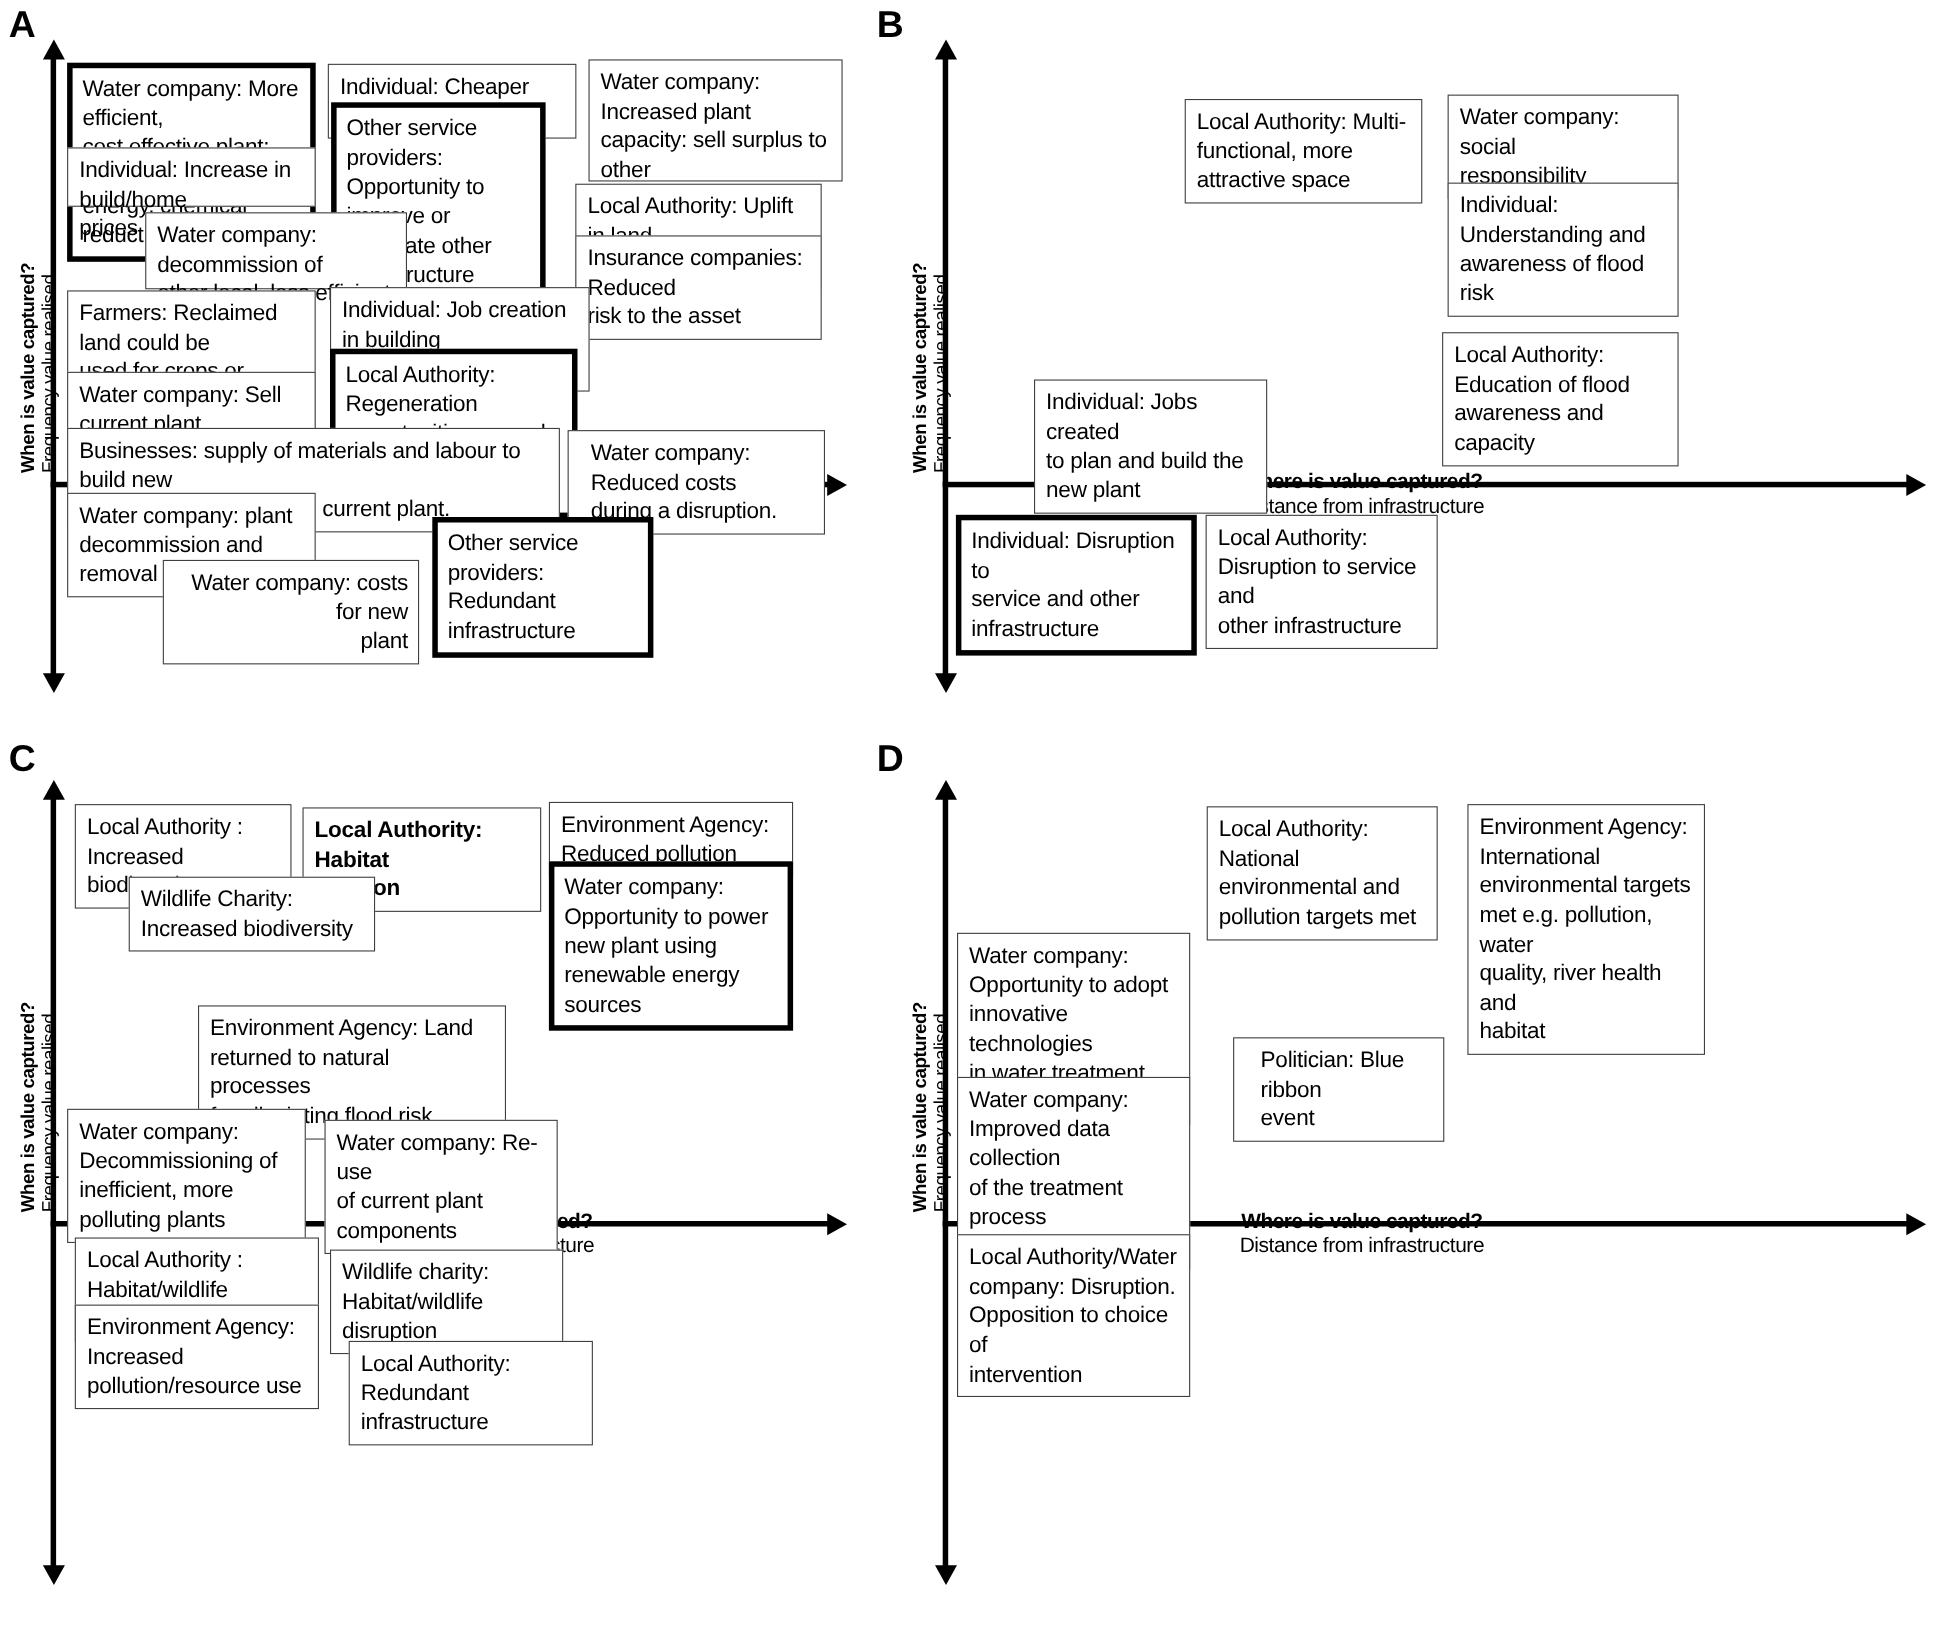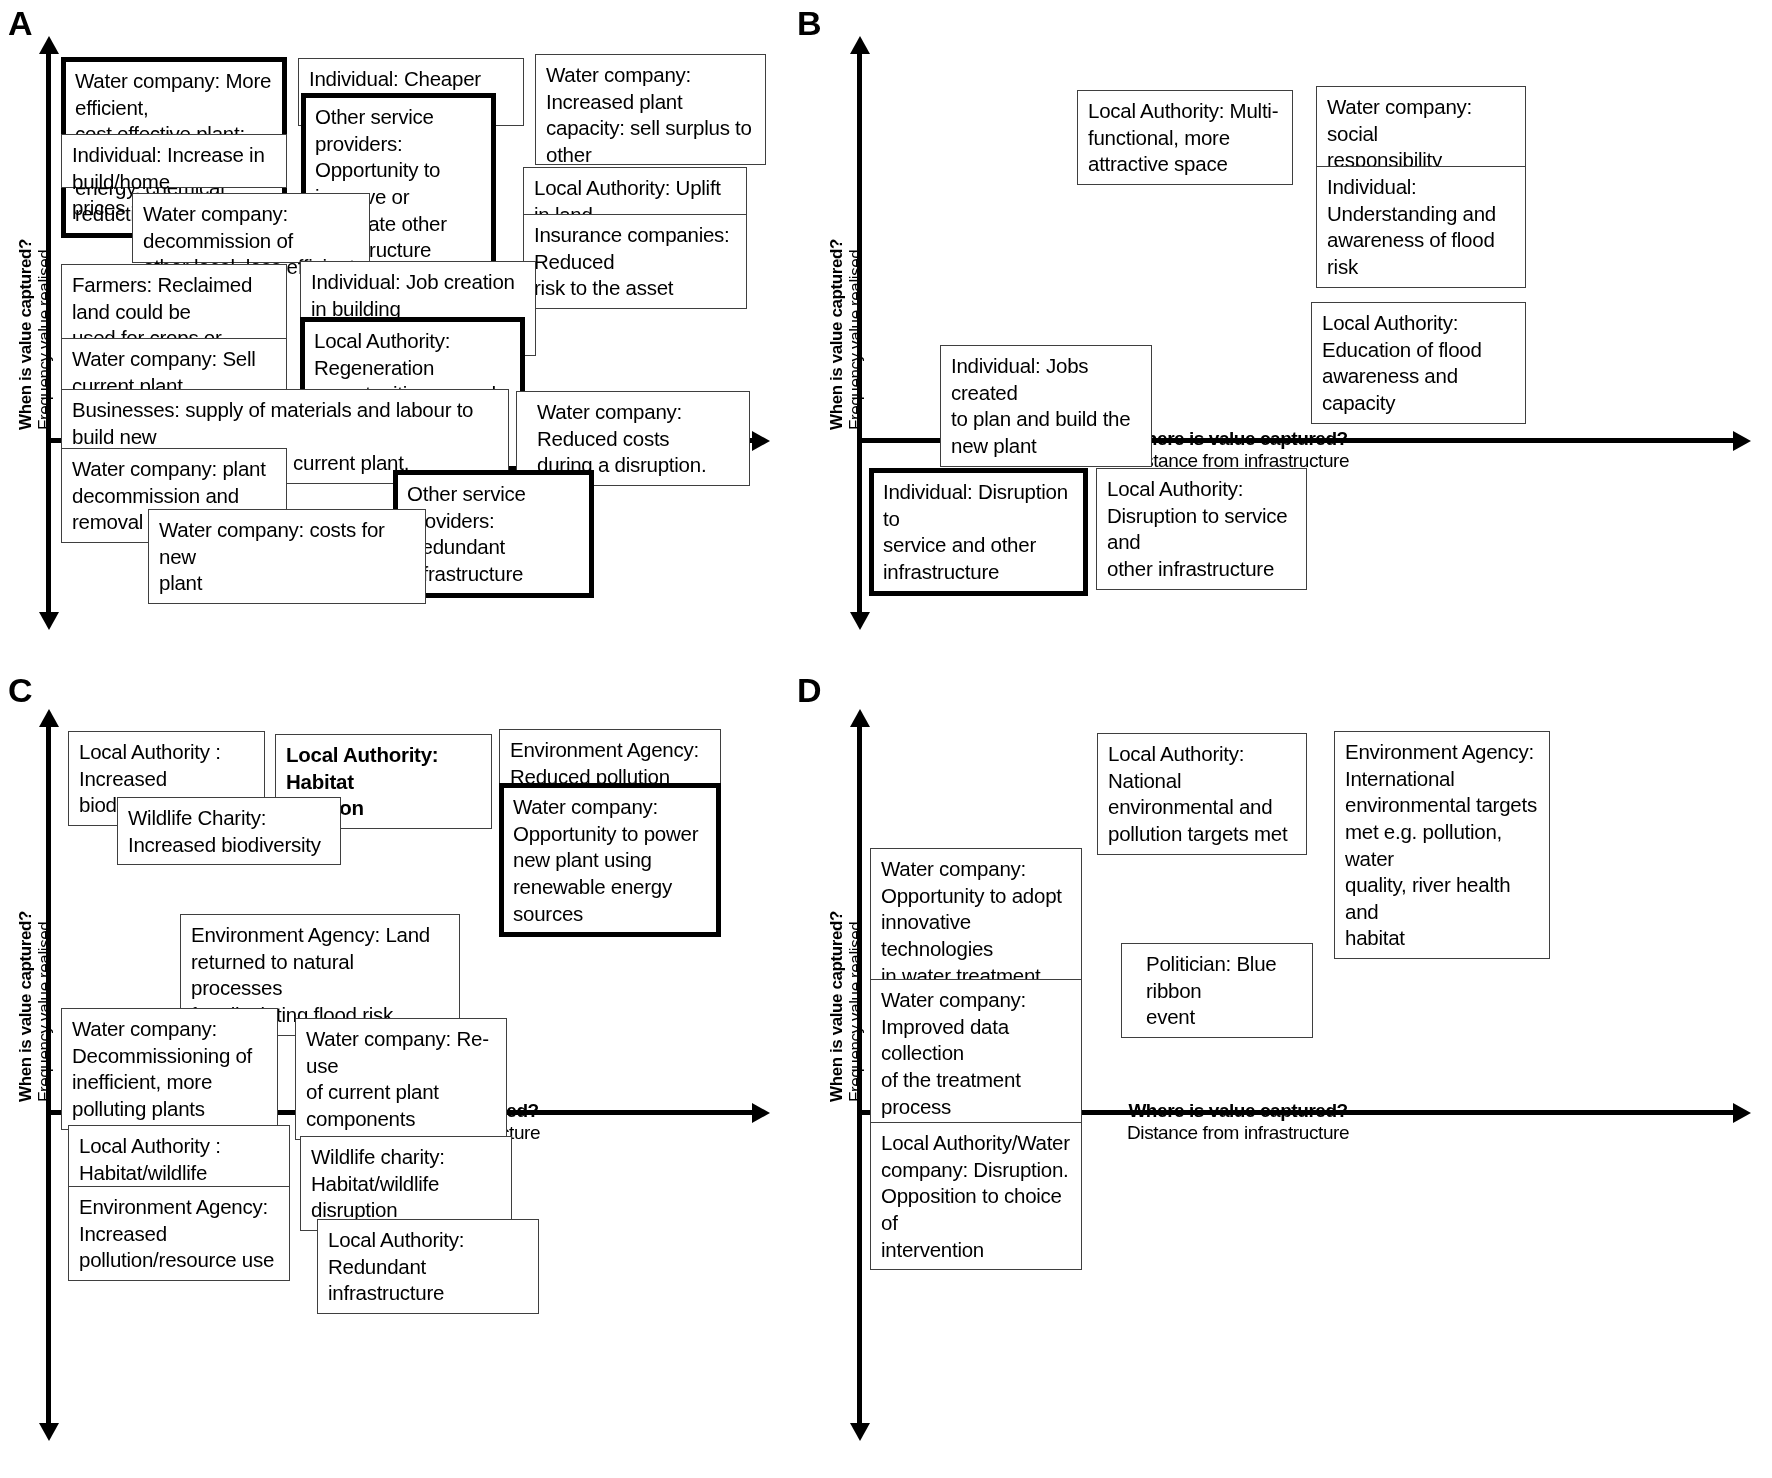--- a/index.html
+++ b/index.html
@@ -157,21 +157,21 @@
 opportunities around new plant
 e.g. transport/roads</div>
     <div class="tbox" style="left:61px;top:389px;width:448px;">Businesses: supply of materials and labour to build new
 plant and decommission current plant.</div>
     <div class="tbox" style="left:516px;top:391px;width:234px;padding-left:20px;">Water company: Reduced costs
 during a disruption.</div>
     <div class="tbox" style="left:61px;top:448px;width:226px;">Water company: plant
 decommission and removal costs.</div>
     <div class="tbox bold" style="left:393px;top:470px;width:201px;">Other service providers:
 Redundant infrastructure</div>
-    <div class="tbox" style="left:148px;top:509px;width:278px;">Water company: costs for new
+    <div class="tbox" style="left:148px;top:509px;width:233px;text-align:right;">Water company: costs for new
 plant</div>
   </div>
 
   <div class="panel">
 
     <div class="panel-letter" style="left:797px;top:6px;">B</div>
 
     <div class="arrow-up" style="left:850px;top:36px;"></div>
     <div class="axis-v" style="left:857px;top:52px;height:562px;"></div>
     <div class="arrow-down" style="left:850px;top:612px;"></div>

